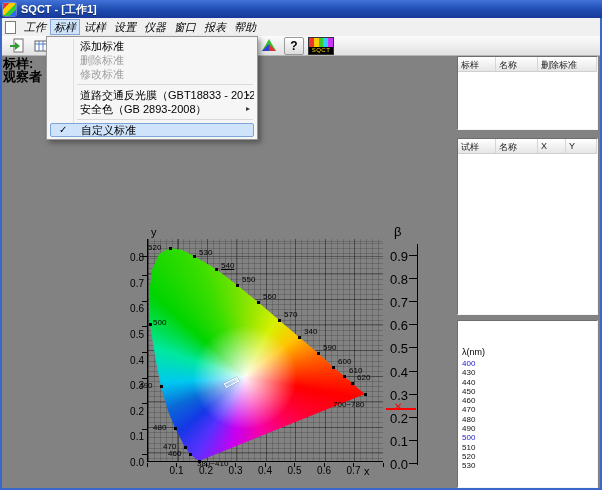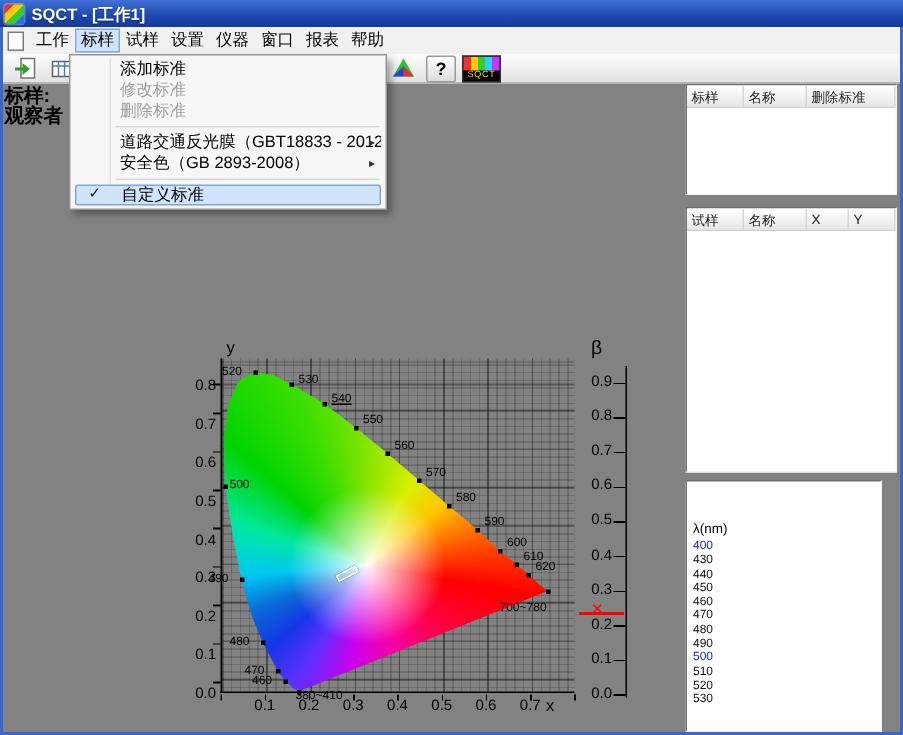--- a/index.html
+++ b/index.html
@@ -18,21 +18,21 @@
     display:flex;align-items:center;padding-left:3px;z-index:6;}
   .app-icon{width:13px;height:13px;border-radius:2px;
     background:linear-gradient(135deg,#e33 0 25%,#fc0 25% 50%,#3c3 50% 75%,#36f 75% 100%);
     box-shadow:0 0 0 1px rgba(255,255,255,.3);}
   .titlebar .title{font-size:11px;font-weight:bold;margin-left:5px;text-shadow:0 1px 1px rgba(0,0,0,.45);}
 
   
   .menubar{position:absolute;left:2px;top:18px;width:598px;height:18px;background:#f0f0f0;
     display:flex;align-items:center;font-size:11px;color:#000;z-index:6;}
   .doc-icon{width:11px;height:13px;margin:0 4px 0 3px;background:#fff;border:1px solid #7a7a7a;}
-  .mitem{padding:2px 4px;line-height:12px;white-space:nowrap;}
+  .mitem{padding:2px 4px;line-height:12px;white-space:nowrap;font-style:italic;}
   .mitem.active{background:#cfe4fa;border:1px solid #88a8d8;padding:1px 3px;}
 
   
   .toolbar{position:absolute;left:2px;top:36px;width:598px;height:20px;
     background:linear-gradient(#fbfbfb,#e2e2e2);border-bottom:1px solid #b5b5b5;z-index:4;}
   .tbtn{position:absolute;top:1px;width:22px;height:18px;display:flex;align-items:center;justify-content:center;}
   .tbtn.help{border:1px solid #9a9a9a;border-radius:2px;background:linear-gradient(#fff,#dcdcdc);
     font-weight:bold;font-size:12px;width:20px;}
   .tbtn.sqct{width:26px;background:#000;border:1px solid #333;flex-direction:column;justify-content:flex-start;}
   .sqct-top{width:24px;height:9px;background:linear-gradient(90deg,#e33 0 20%,#fc0 20% 40%,#3c3 40% 60%,#3cf 60% 80%,#c3f 80% 100%);}
@@ -73,29 +73,29 @@
   .yticks{position:absolute;left:142px;top:239px;width:5px;height:224px;
     background:repeating-linear-gradient(0deg,#000 0 1px,transparent 1px 25.6px);
     background-position:0 18px;}
 
   
   .beta{position:absolute;left:378px;top:224px;width:50px;height:252px;z-index:1;}
   .bname{position:absolute;left:16px;top:0;font-size:13px;color:#000;}
   .bline{position:absolute;left:39px;top:20px;width:1px;height:221px;background:#000;}
   .bticks{position:absolute;left:31px;top:31px;width:8px;height:209px;
     background:repeating-linear-gradient(0deg,#000 0 1px,transparent 1px 23.11px);}
-  .bt{position:absolute;left:2px;width:28px;text-align:right;font-size:10px;color:#000;}
+  .bt{position:absolute;left:2px;width:28px;text-align:right;font-size:13px;color:#000;}
   .bmark{position:absolute;left:8px;width:30px;height:2px;background:#f00;}
   .bx{position:absolute;left:16px;color:#f00;font-size:10px;font-weight:bold;}
 
   
   .panel{position:absolute;background:#fff;border:1px solid;border-color:#6e6e6e #f5f5f5 #f5f5f5 #6e6e6e;z-index:1;}
   .p1{left:457px;top:56px;width:141px;height:74px;}
   .p2{left:457px;top:138px;width:141px;height:177px;}
-  .p3{left:457px;top:320px;width:131px;height:168px;overflow:hidden;}
+  .p3{left:457px;top:320px;width:141px;height:168px;overflow:hidden;}
   .phead{display:flex;height:15px;background:linear-gradient(#ffffff,#e6e6e6);
     border-bottom:1px solid #cfcfcf;font-size:9px;color:#222;}
   .phc{padding:2px 3px 0;border-right:1px solid #d6d6d6;overflow:hidden;white-space:nowrap;}
   .lamhead{display:block;margin:26px 0 2px 4px;font-size:9px;color:#000;}
   .lam{font-size:8px;line-height:9.3px;padding-left:4px;color:#101010;}
   .lam-hl{color:#2020c0;}
 
   
   .dropdown{position:absolute;left:46px;top:36px;width:212px;background:#f6f6f6;
     border:1px solid #979797;box-shadow:3px 3px 5px rgba(0,0,0,.35);padding:2px 1px;z-index:60;}
@@ -175,21 +175,21 @@
       <div class="ptl" style="left: 51px; top: 9px;">530</div>
       <div class="pt" style="left: 67px; top: 29px;"></div>
       <div class="ptl" style="left: 73px; top: 22px; text-decoration: underline;">540</div>
       <div class="pt" style="left: 88px; top: 45px;"></div>
       <div class="ptl" style="left: 94px; top: 36px;">550</div>
       <div class="pt" style="left: 109px; top: 62px;"></div>
       <div class="ptl" style="left: 115px; top: 53px;">560</div>
       <div class="pt" style="left: 130px; top: 80px;"></div>
       <div class="ptl" style="left: 136px; top: 71px;">570</div>
       <div class="pt" style="left: 150px; top: 97px;"></div>
-      <div class="ptl" style="left: 156px; top: 88px;">580</div>
+      <div class="ptl" style="left: 156px; top: 88px;">340</div>
       <div class="pt" style="left: 169px; top: 113px;"></div>
       <div class="ptl" style="left: 175px; top: 104px;">590</div>
       <div class="pt" style="left: 184px; top: 127px;"></div>
       <div class="ptl" style="left: 190px; top: 118px;">600</div>
       <div class="pt" style="left: 195px; top: 136px;"></div>
       <div class="ptl" style="left: 201px; top: 127px;">610</div>
       <div class="pt" style="left: 203px; top: 143px;"></div>
       <div class="ptl" style="left: 209px; top: 134px;">620</div>
       <div class="pt" style="left: 216px; top: 154px;"></div>
       <div class="ptl" style="left: 185px; top: 161px;">700~780</div>
@@ -259,22 +259,22 @@
         <div class="lam">490</div>
         <div class="lam lam-hl">500</div>
         <div class="lam">510</div>
         <div class="lam">520</div>
         <div class="lam">530</div>
       </div>
   </div>
 
   <div class="dropdown" id="dropdown">
       <div class="mi"><span>添加标准</span></div>
+      <div class="mi dis"><span>删除标准</span></div>
       <div class="mi dis"><span>修改标准</span></div>
-      <div class="mi dis"><span>删除标准</span></div>
       <div class="msep"></div>
       <div class="mi"><span>道路交通反光膜（GBT18833 - 2012）</span><span class="sub">▸</span></div>
       <div class="mi"><span>安全色（GB 2893-2008）</span><span class="sub">▸</span></div>
       <div class="msep"></div>
       <div class="mi sel"><span class="chk">✓</span><span>自定义标准</span></div>
     </div>
 
 <div class="xt" style="left: 165.5px; top: 465px;">0.1</div>
     <div class="xt" style="left: 195px; top: 465px;">0.2</div>
     <div class="xt" style="left: 224.5px; top: 465px;">0.3</div>

